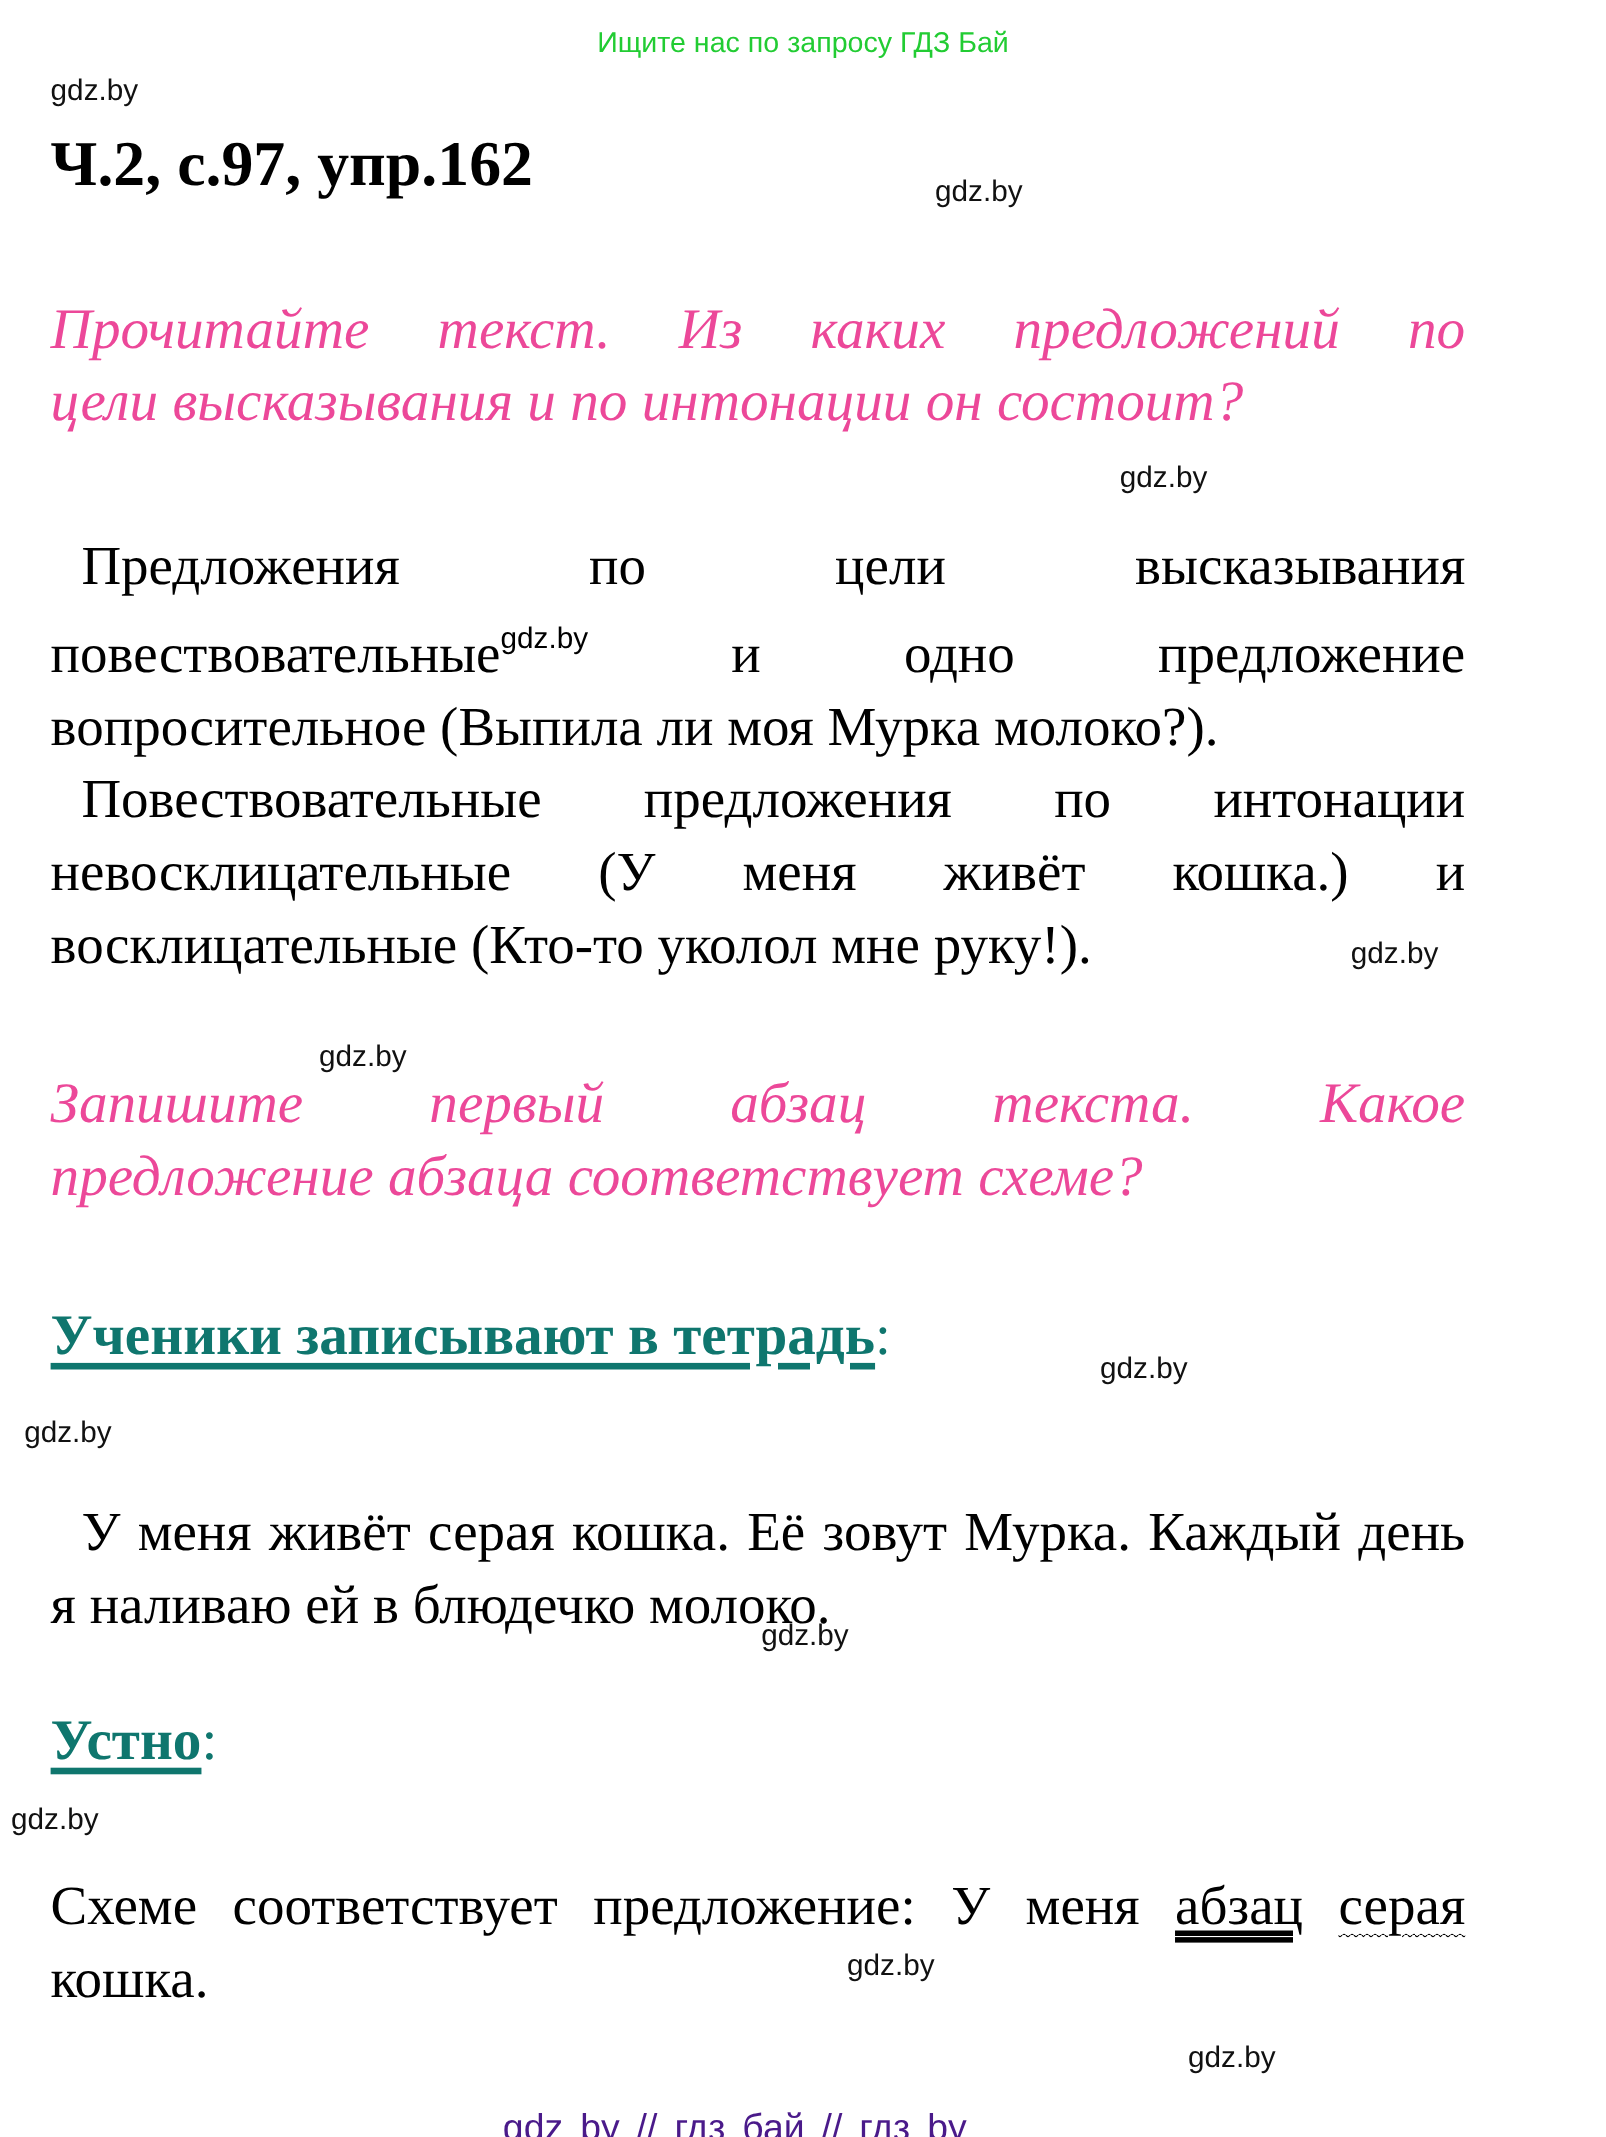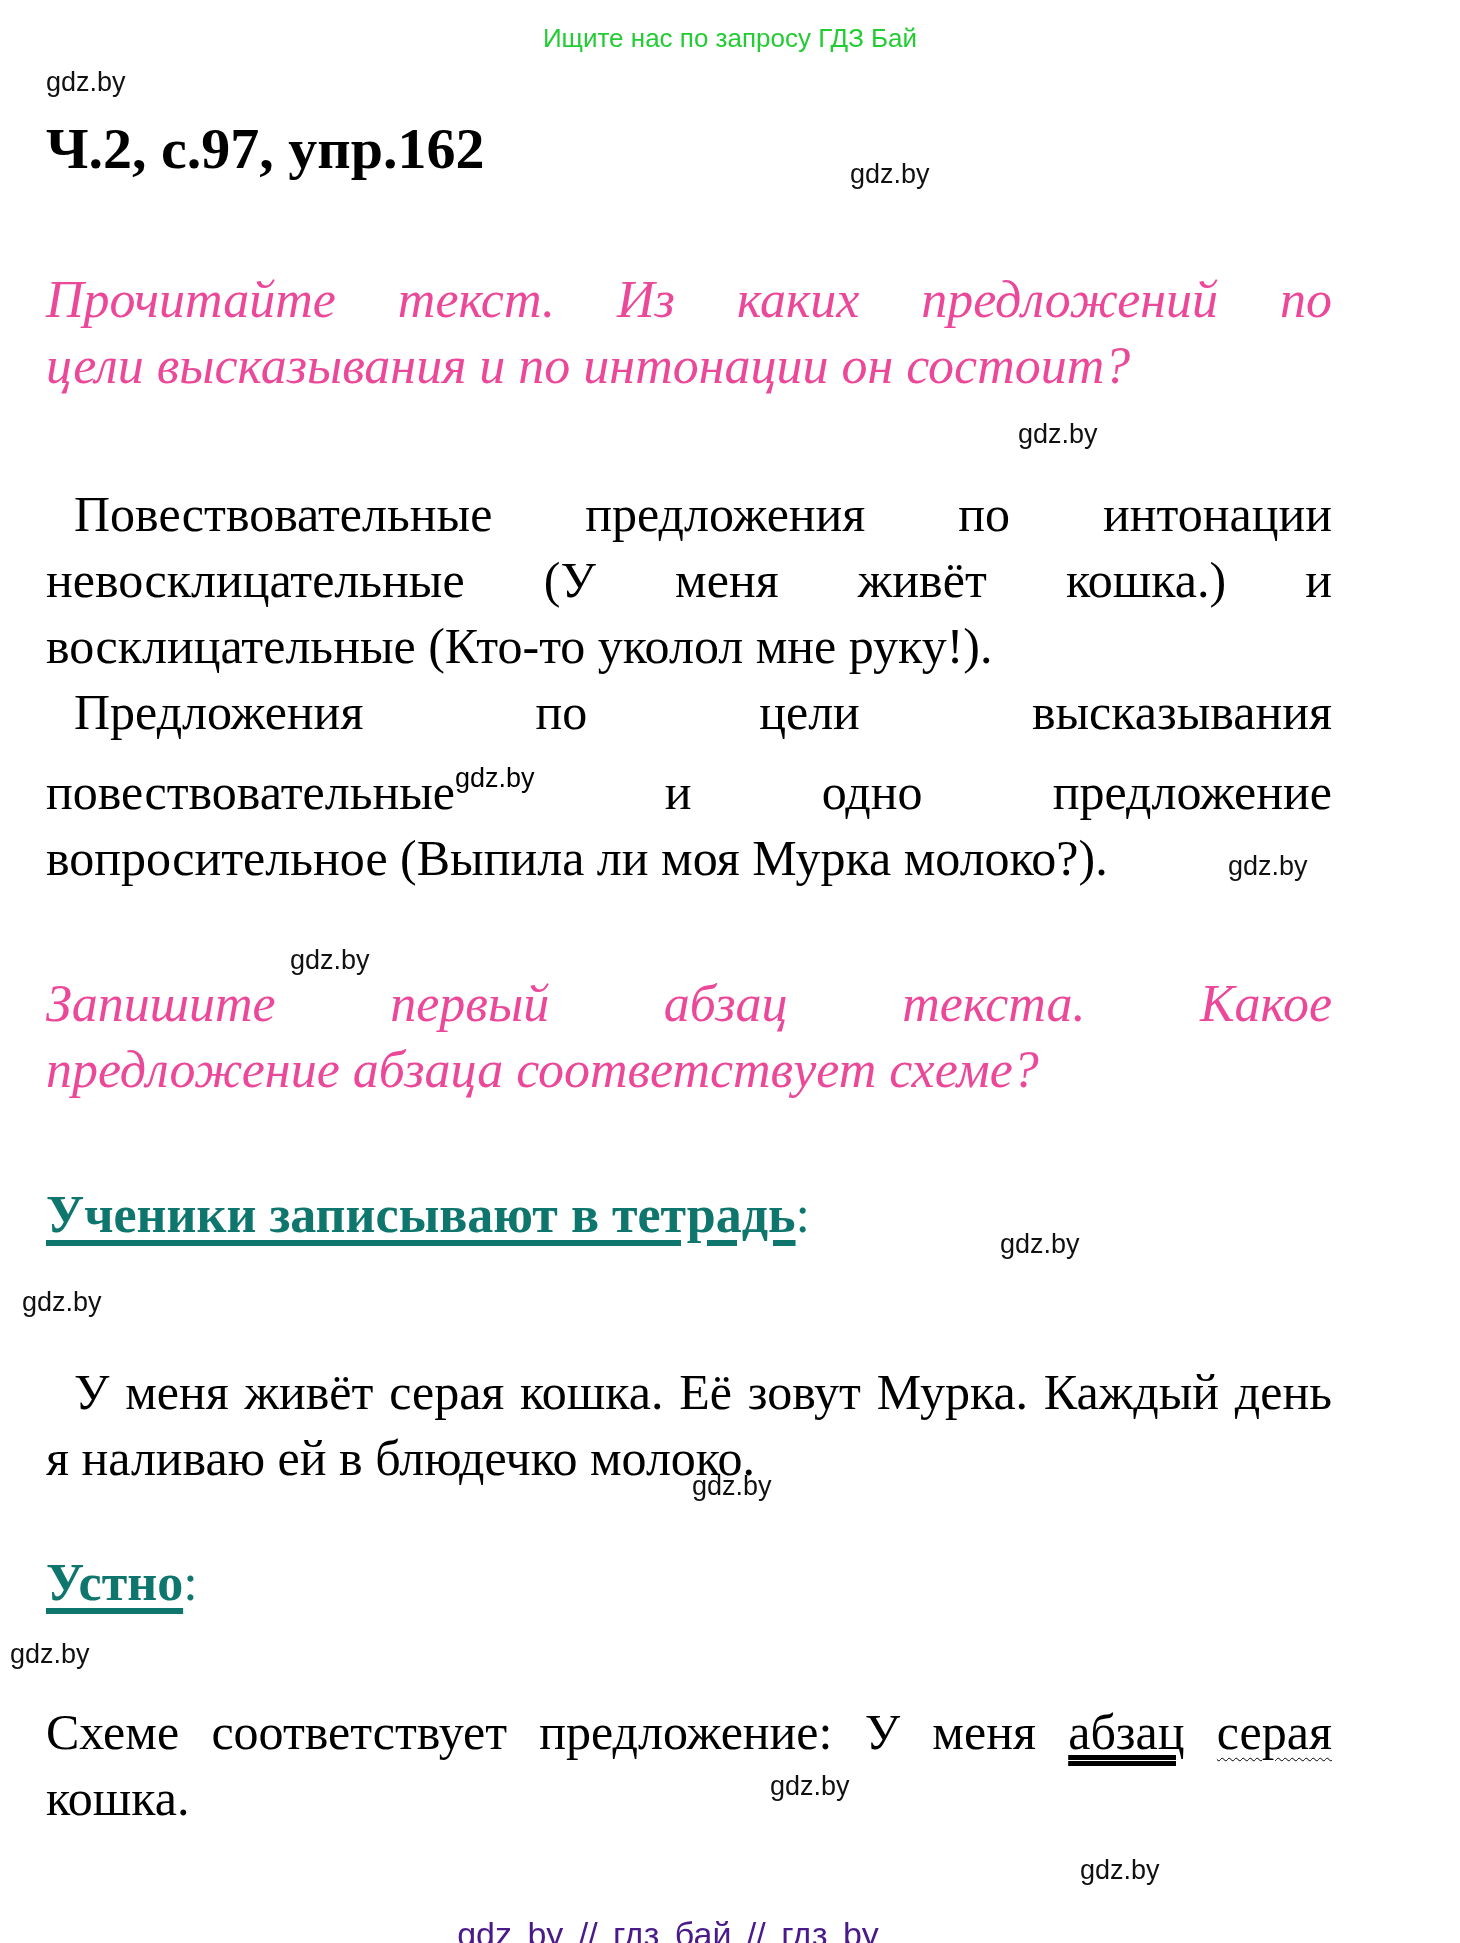--- a/index.html
+++ b/index.html
@@ -31,22 +31,22 @@
 <div class="abs wm" style="left:850px;top:136px;">gdz.by</div>
 
 <div class="abs task" style="top:244px;">
   <div>Прочитайте текст. Из каких предложений по</div>
   <div class="last">цели высказывания и по интонации он состоит?</div>
 </div>
 
 <div class="abs wm" style="left:1018px;top:396px;">gdz.by</div>
 
 <div class="abs body" style="top:458px;">
+  <p><span>Предложения по цели высказывания повествовательные</span><span class="sup">gdz.by</span> <span>и одно предложение вопросительное (Выпила ли моя Мурка молоко?).</span></p>
   <p>Повествовательные предложения по интонации невосклицательные (У меня живёт кошка.) и восклицательные (Кто-то уколол мне руку!).</p>
-  <p><span>Предложения по цели высказывания повествовательные</span><span class="sup">gdz.by</span> <span>и одно предложение вопросительное (Выпила ли моя Мурка молоко?).</span></p>
 </div>
 
 <div class="abs wm" style="left:1228px;top:828px;">gdz.by</div>
 <div class="abs wm" style="left:290px;top:922px;">gdz.by</div>
 
 <div class="abs task" style="top:948px;">
   <div>Запишите первый абзац текста. Какое</div>
   <div class="last">предложение абзаца соответствует схеме?</div>
 </div>
 

